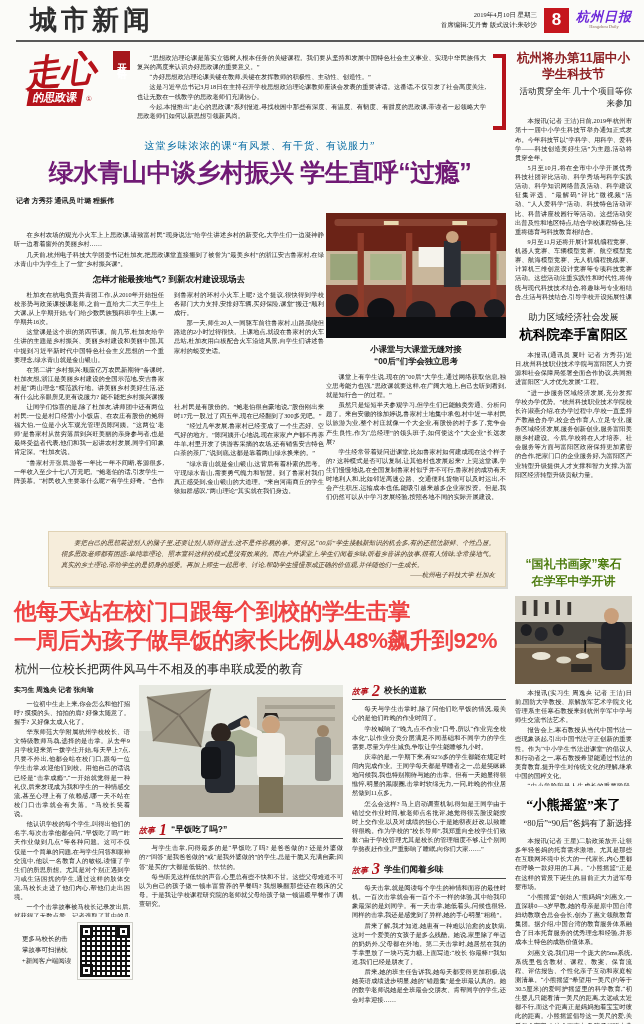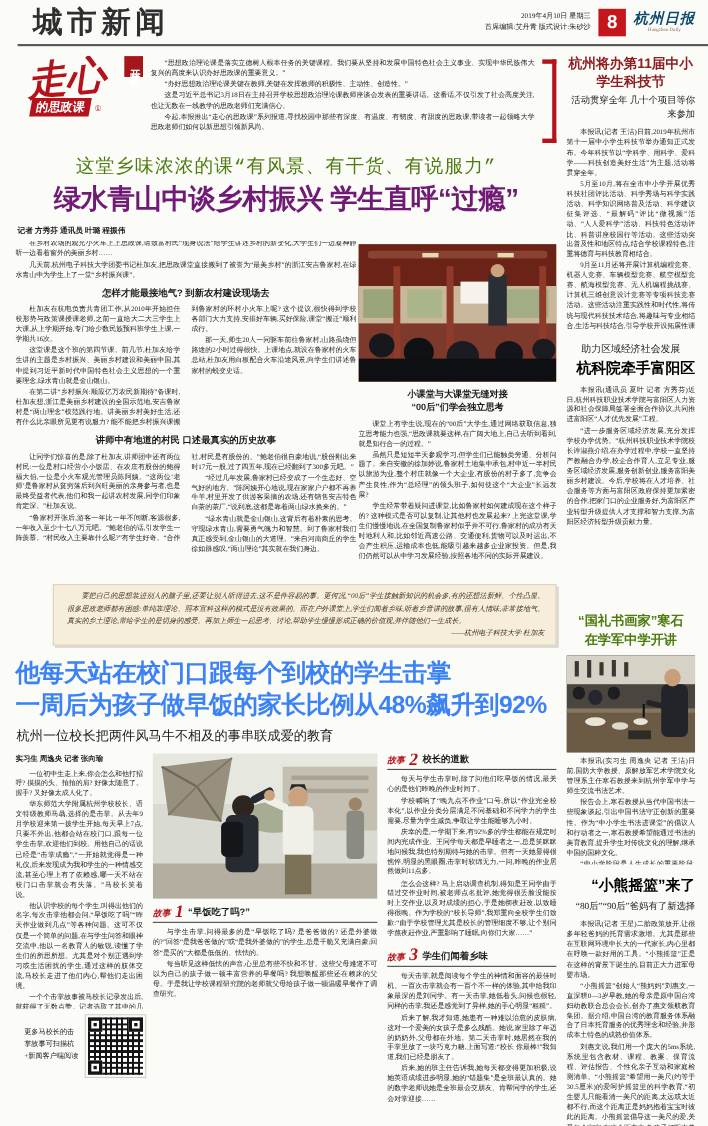--- a/index.html
+++ b/index.html
@@ -9,21 +9,21 @@
   
   .hdr { height:42px; display:flex; justify-content:space-between; align-items:center;
          padding:4px 12px 4px 14px; border-bottom:2px solid #5a5a5a;margin-left:16px; }
   .hdr-title { font-family:"Liberation Sans", sans-serif; font-size:27px; font-weight:bold;
                color:#2e2e2e; letter-spacing:4px; }
   .hdr-right { display:flex; align-items:center; gap:7px; }
   .date-block { text-align:right; font-size:6.5px; line-height:1.6; color:#222; }
   .pageno { width:25px; height:25px; background:#c5161d; color:#fff; display:flex; align-items:center;
             justify-content:center; font-family:"Liberation Sans", sans-serif; font-weight:bold; font-size:17px; }
   .masthead { text-align:center; line-height:1.1; }
-  .masthead-cn { font-style:italic; font-weight:bold; font-size:13px; color:#0c4a6e; letter-spacing:1px;}
+  .masthead-cn { font-style:italic; font-weight:bold; font-size:13px; color:#6d28d9; letter-spacing:1px;}
   .masthead-en { font-size:4.5px; color:#8a6a5a; }
 
   
   .layout { display:flex; gap:9px; padding:9px 12px 0 14px; }
   .main-left { width:492px; flex:none; }
   .sidebar { flex:1; min-width:0; }
 
   
   .feat { position:relative; height:472px; overflow:hidden; }
   .feat::before { content:""; position:absolute; left:-7px; top:98px; height:370px; border-left:1px solid #b9b9b9; }
@@ -33,21 +33,21 @@
                font-family:"Liberation Serif", serif; transform:rotate(-6deg); }
   .logo-ribbon { display:inline-block; background:#b5131b; color:#fff; font-family:"Liberation Sans", sans-serif;
                  font-weight:bold; font-size:11px; padding:1px 5px; transform:skew(-10deg); margin-top:2px; }
   .logo-num { font-size:7px; color:#b5131b; }
   .col-label { writing-mode:vertical-rl; background:#a6171c; color:#fff; font-family:"Liberation Sans", sans-serif;
                font-weight:bold; font-size:9.5px; padding:5px 2px; letter-spacing:3px; flex:none; }
   .intro { flex:1; font-size:6.6px; line-height:1.68; text-align:justify; padding-top:2px; }
   .intro p { text-indent:2em; }
   .red-bracket { flex:none; width:13px; height:76px; border:4px solid #b5131b; border-left:none; margin-top:3px; }
 
-  .kicker { text-align:center; font-size:17px; letter-spacing:1px; margin-top:9px; color:#4d7c0f;font-family:Liberation Mono, monospace; }
+  .kicker { text-align:center; font-size:10px; letter-spacing:1px; margin-top:9px; color:#0369a1; }
   .headline { text-align:center; font-family:"Liberation Sans", sans-serif; font-weight:bold;
               font-size:25px; line-height:1.15; margin-top:5px; color:#701a75; letter-spacing:-0.5px; }
   .byline { font-size:7px; font-weight:bold; margin:9px 0 4px 2px; }
 
   .art-grid { display:flex; gap:2px; height:292px; overflow:hidden;align-items:flex-end; }
   .art-text { width:310px; flex:none; }
   .para { font-size:6.3px; line-height:1.45; text-align:justify; text-indent:2em; margin-bottom:1px; }
   .sec-head { text-align:center; font-family:"Liberation Sans", sans-serif; font-weight:bold;
               font-size:8.5px; margin:6px 0 4px; }
   .two-col { columns:2; column-gap:10px; column-fill:auto; overflow:hidden; }
@@ -60,21 +60,21 @@
 
   
   .quote-box { position:relative; background:#f6eddb; border:1px solid #e0d2b4; margin:8px 0 0 34px;
                padding:5px 10px 5px 12px; height:56px; overflow:hidden; box-shadow:2px 2px 0 #d9d9d4; }
   .quote-text { font-size:6.5px; line-height:1.7; font-style:italic; color:#41311f; text-align:justify; text-indent:2em; }
   .quote-attr { text-align:right; font-size:6.5px; font-style:italic; color:#41311f; margin-top:1px; }
 
   
   .feat2 { margin-top:10px; position:relative; }
   .headline2 { font-family:"Liberation Sans", sans-serif; font-weight:bold; font-size:22.5px;
-               line-height:1.3; color:#3b82f6; letter-spacing:-0.5px; }
+               line-height:1.3; color:#ef4444; letter-spacing:-0.5px; }
   .subtitle2 { font-size:12px; margin:5px 0 7px 1px; }
   .bcols { display:flex; gap:9px; height:338px; overflow:hidden; }
   .bcol1 { width:116px; flex:none; display:flex; flex-direction:column; }
   .bcol2 { width:204px; flex:none; }
   .bcol3 { flex:1; min-width:0; }
   .byline2 { font-size:6.8px; font-weight:bold; margin-bottom:4px; }
   .bcol1-text { height:218px; overflow:hidden; }
   .photo2-frame { width:100%; height:132px; overflow:hidden; background:#d9dbd2; }
   .story-head { display:flex; align-items:flex-end; gap:4px; border-bottom:1px solid #4a4a4a;
                 padding-bottom:2px; margin:7px 0 4px; }
@@ -96,22 +96,22 @@
   .qr b i { position:absolute; inset:2px; background:#141414; }
   .qr .c1 { left:0; top:0; } .qr .c2 { right:0; top:0; } .qr .c3 { left:0; bottom:0; }
 
   
   .sb-art { overflow:hidden; margin-bottom:10px; }
   .sb1 { height:250px; } .sb2 { height:235px; } .sb3 { height:230px; } .sb4 { height:228px; }
   .sb-title-red { color:#8e2023; font-family:"Liberation Sans", sans-serif; font-weight:bold;
                   font-size:12.5px; line-height:1.25; text-align:center; }
   .sb-sub { font-size:8.5px; text-align:right; margin:4px 0 6px; }
   .sb-kicker { font-size:9px; text-align:center; margin-bottom:2px; }
-  .sb-title { font-family:Liberation Sans, sans-serif; font-weight:bold; font-size:13.5px;
-              text-align:right; margin-bottom:6px; color:#000; }
+  .sb-title { font-family:Liberation Serif, serif; font-weight:bold; font-size:13.5px;
+              text-align:center; margin-bottom:6px; color:#000; }
   .sb-title2 { font-family:"Liberation Sans", sans-serif; font-weight:bold; font-size:12px;
                line-height:1.45; text-align:center; margin-bottom:5px; color:#4d7c0f; }
   .sb-art .para { font-size:6.3px; }
   .photo3-frame { width:100%; height:88px; overflow:hidden; background:#4a463f; margin-bottom:4px; }
 </style>
 </head>
 <body>
 
 <div class="hdr">
   <div class="hdr-title">城市新闻</div>
@@ -161,21 +161,20 @@
               <p class="para">在乡村农场的观光小火车上上思政课,请致富村民“现身说法”给学生讲述乡村的新变化,大学生们一边凝神静听一边看着窗外的美丽乡村……</p>
               <p class="para">几天前,杭州电子科技大学团委书记杜加友,把思政课堂直接搬到了被誉为“最美乡村”的浙江安吉鲁家村,在绿水青山中为学生上了一堂“乡村振兴课”。</p>
             </div>
           <div class="sec-head">怎样才能最接地气? 到新农村建设现场去</div>
           <div class="two-col sec1">
               <p class="para">杜加友在杭电负责共青团工作,从2010年开始担任校形势与政策课授课老师,之前一直给大二大三学生上大课,从上学期开始,专门给少数民族预科班学生上课,一学期共16次。</p>
               <p class="para">这堂课是这个班的第四节课。前几节,杜加友给学生讲的主题是乡村振兴、美丽乡村建设和美丽中国,其中提到习近平新时代中国特色社会主义思想的一个重要理念,绿水青山就是金山银山。</p>
               <p class="para">在第二讲“乡村振兴:顺应亿万农民新期待”备课时,杜加友想,浙江是美丽乡村建设的全国示范地,安吉鲁家村是“两山理念”模范践行地。讲美丽乡村美好生活,还有什么比亲眼所见更有说服力? 能不能把乡村振兴课搬到鲁家村的环村小火车上呢? 这个提议,很快得到学校各部门大力支持,安排好车辆,买好保险,课堂“搬迁”顺利成行。</p>
               <p class="para">那一天,师生20人一同驱车前往鲁家村,山路虽绕但路途的2小时过得很快。上课地点,就设在鲁家村的火车总站,杜加友用白板配合火车沿途风景,向学生们讲述鲁家村的蜕变史话。</p>
             </div>
-          <div class="sec-head">讲师中有地道的村民 口述最真实的历史故事</div>
           <div class="two-col sec2">
               <p class="para">让同学们惊喜的是,除了杜加友,讲师团中还有两位村民:一位是村口经营小小饭店、在农庄有股份的鲍得福大伯,一位是小火车观光管理员陈阿姨。“这两位‘老师’是鲁家村从贫穷落后到兴旺美丽的亲身参与者,也是最终受益者代表,他们和我一起讲农村发展,同学们印象肯定深。”杜加友说。</p>
               <p class="para">“鲁家村开张后,游客一年比一年不间断,客源很多,一年收入至少十七八万元吧。”鲍老伯的话,引发学生一阵羡慕。“村民收入主要靠什么呢?”有学生好奇。“合作社,村民是有股份的。”鲍老伯很自豪地说,“股份刚出来时17元一股,过了四五年,现在已经翻到了300多元吧。”</p>
               <p class="para">“经过几年发展,鲁家村已经变成了一个生态好、空气好的地方。”陈阿姨开心地说,现在家家户户都不再养牛羊,村里开发了供游客采摘的农场,还有销售安吉特色白茶的茶厂,“说到底,这都是靠着两山绿水换来的。”</p>
               <p class="para">“绿水青山就是金山银山,这背后有着朴素的思考。守现绿水青山,需要勇气魄力和智慧。到了鲁家村我们真正感受到,金山银山的大道理。”来自河南商丘的学生徐如群感叹,“两山理论”其实就在我们身边。</p>
             </div>
         </div>
 
         <div class="photo-col">
           <div class="photo-frame">

